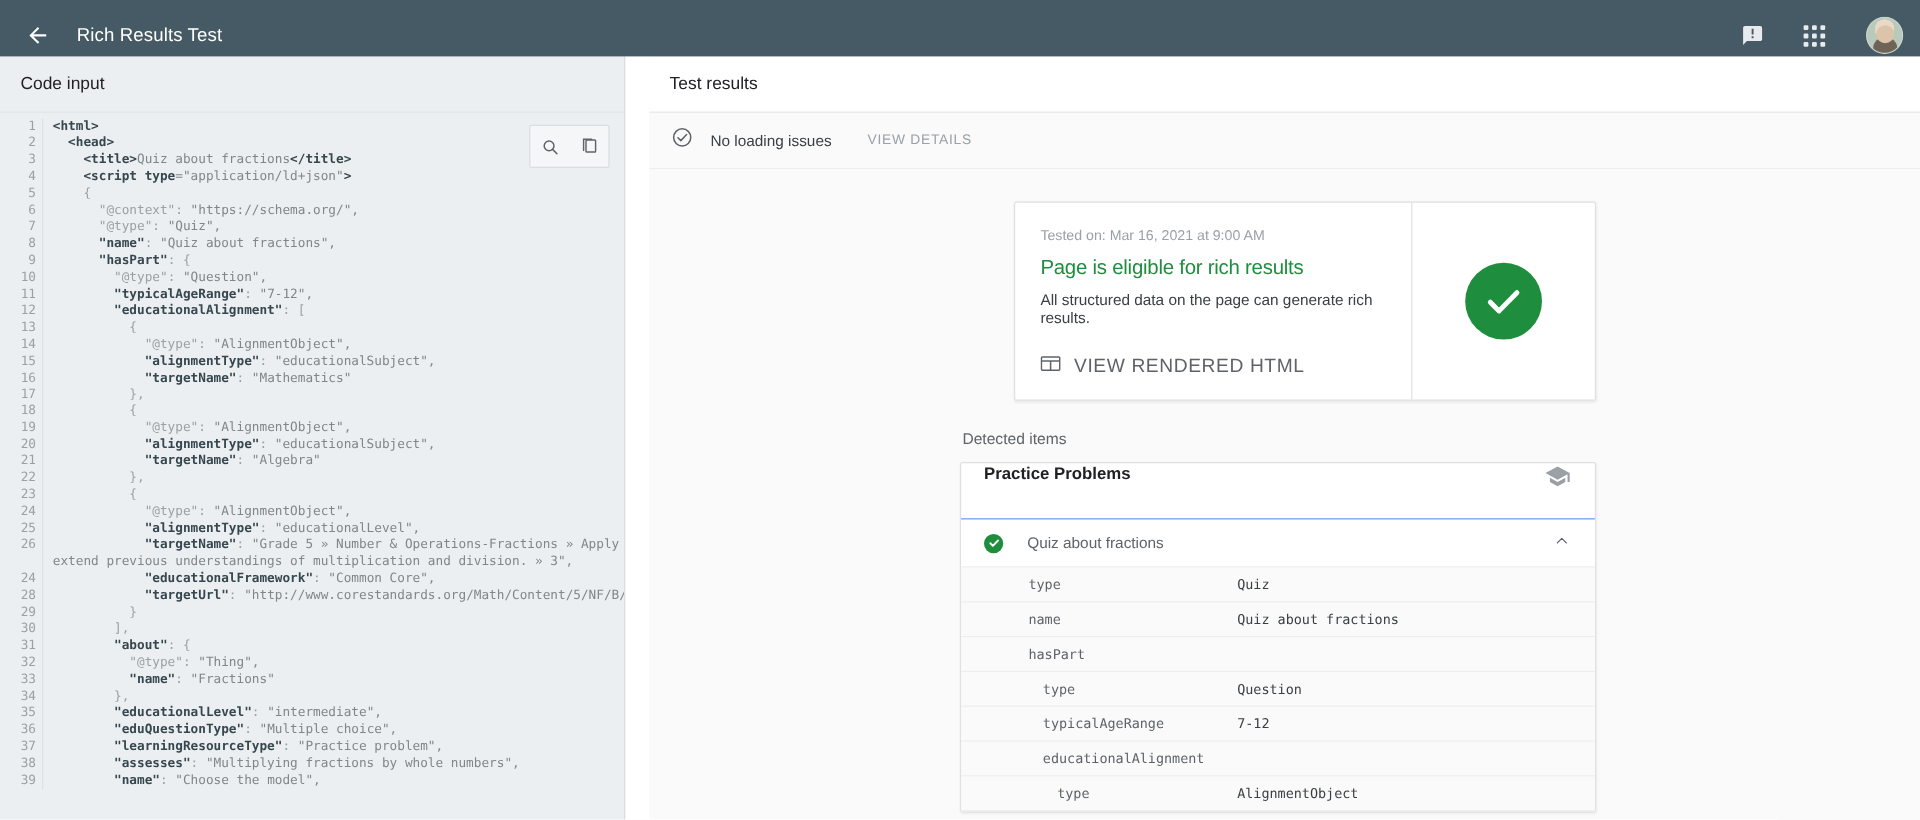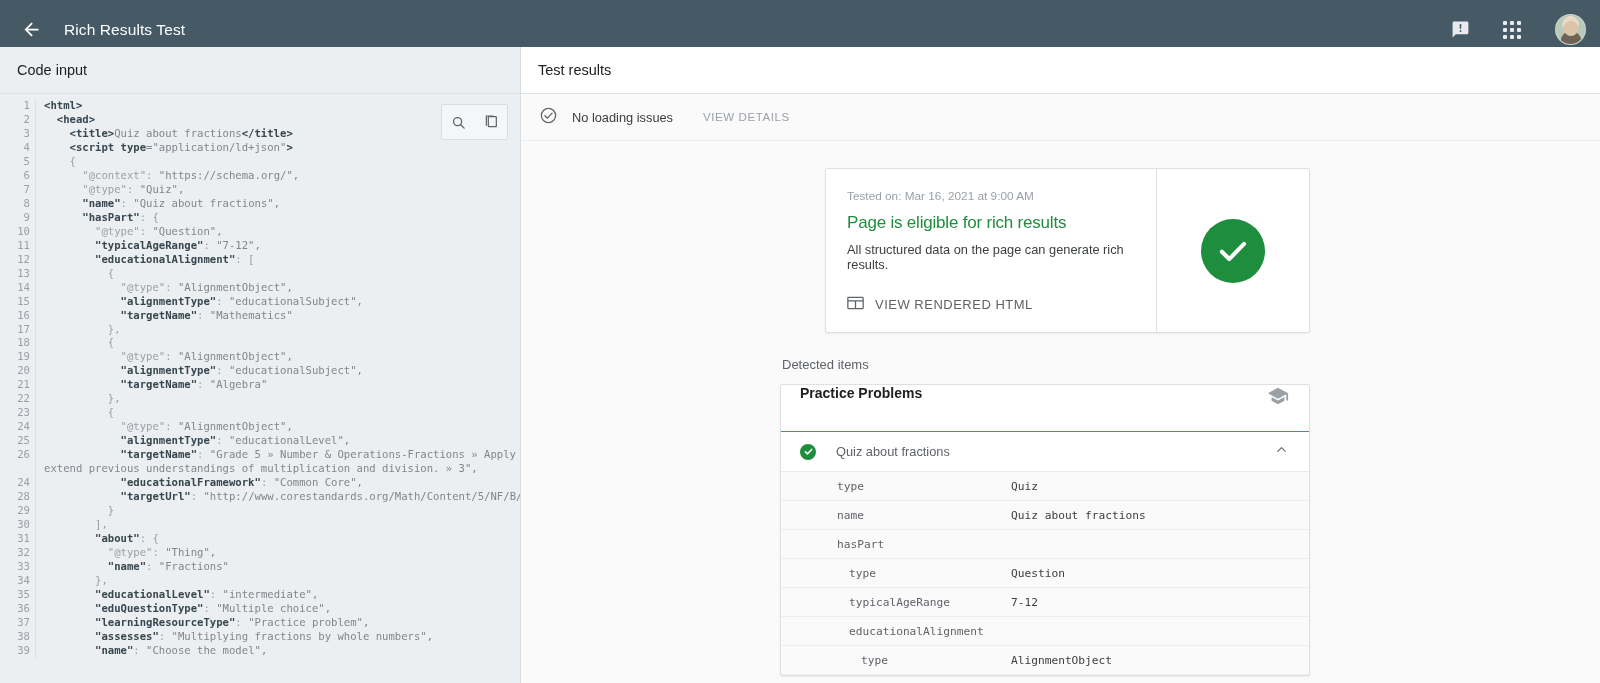--- a/index.html
+++ b/index.html
@@ -62,21 +62,21 @@
     background: #6f6257;
   }
   .avatar::before {
     content:""; position:absolute; left:50%; top:20%;
     transform: translateX(-50%);
     width: 15px; height: 15px; border-radius: 50%;
     background: #dcc4aa; z-index: 2;
   }
 
   
-  .split { display: flex; height: 636px; width: 1600px; }
+  .split { display: flex; height: 636px; width: 1600px; gap: 20px; }
 
   
   .left-pane {
     width: 521px;
     border-right: 1px solid #dadce0;
     display: flex; flex-direction: column;
     background: #ECEFF1;
   }
   .pane-head {
     height: 47px;
@@ -182,21 +182,21 @@
   .eligible-title {
     font-size: 17px; color: #1E8E3E; margin-top: 10px; letter-spacing: -.2px;
   }
   .eligible-sub { font-size: 12.8px; color: #3c4043; margin-top: 9px; }
   .view-html {
     margin-top: 24px;
     display: inline-flex; align-items: center; gap: 11px;
     cursor: pointer;
   }
   .view-html span {
-    font-size: 13px; color: #5f6368; letter-spacing: .5px; font-weight: 500;
+    font-size: 16px; color: #5f6368; letter-spacing: .5px; font-weight: 500;
   }
   .summary-right {
     width: 153px; flex: 0 0 153px;
     border-left: 1px solid #e0e0e0;
     display: flex; align-items: center; justify-content: center;
   }
   .big-check {
     width: 64px; height: 64px; border-radius: 50%;
     background: #1E8E3E;
     display: flex; align-items: center; justify-content: center;

